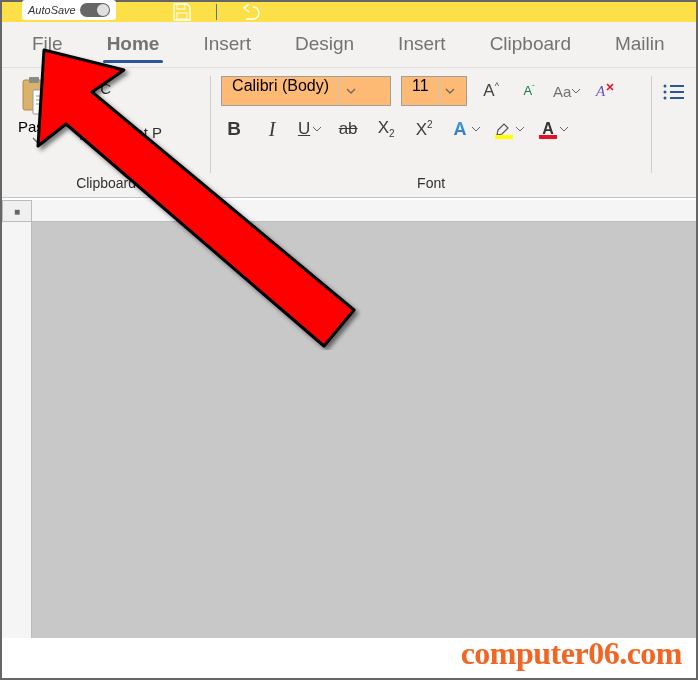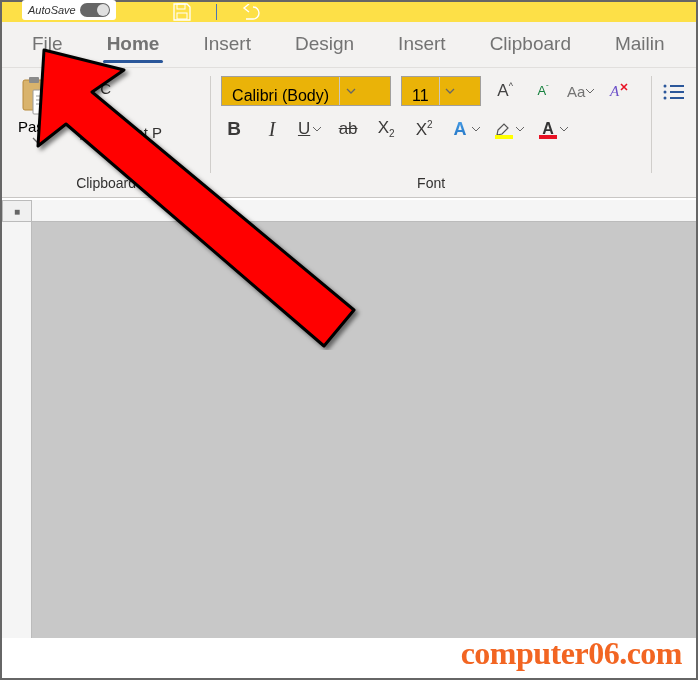--- a/index.html
+++ b/index.html
@@ -36,25 +36,25 @@
   .paste { display:flex; flex-direction:column; align-items:center; gap:2px; padding:2px 6px; }
   .paste .icn { width:36px; height:40px; }
   .paste .lbl { font-size:15px; }
   .paste .chev svg{ display:block; margin-top:-2px; }
   .clip-right { display:flex; flex-direction:column; gap:10px; padding-top:4px; }
   .clip-item { display:flex; align-items:center; gap:8px; font-size:15px; color:#323130; }
   .clip-item svg{ flex:none; }
   
   .font-body { display:flex; flex-direction:column; gap:10px; padding-top:2px; width:420px; }
   .font-row1 { display:flex; align-items:center; gap:10px; }
-  .dd { display:flex; align-items:flex-end; height:30px; border:1px solid #a19f9d; background:#eab308; }
+  .dd { display:flex; align-items:flex-start; height:30px; border:1px solid #a19f9d; background:#fdba74; }
   .dd .txt { padding:0 10px; font-size:16px; }
   .dd .btn { width:22px; height:100%; display:flex; align-items:center; justify-content:center; border-left:1px solid #c8c6c4; }
   .dd.fontname { width:170px; }
-  .dd.fontsize { width:80px; }
+  .dd.fontsize { width:66px; }
   .szbtn { width:28px; height:28px; display:flex; align-items:center; justify-content:center; }
   .aa { font-size:15px; color:#737373; }
   .font-row2 { display:flex; align-items:center; gap:12px; }
   .fbtn { min-width:26px; height:26px; display:flex; align-items:center; justify-content:center; font-size:17px; color:#3b3a39; position:relative; }
   .fbtn .dropchev{ margin-left:2px; }
   .fbtn.bold { font-weight:700; font-size:19px; }
   .fbtn.italic { font-style:italic; font-family:"Times New Roman",serif; font-size:20px; }
   .fbtn.underline { text-decoration:underline; }
   .fbtn.strike { text-decoration:line-through; }
   .colorbtn { display:flex; align-items:center; }

